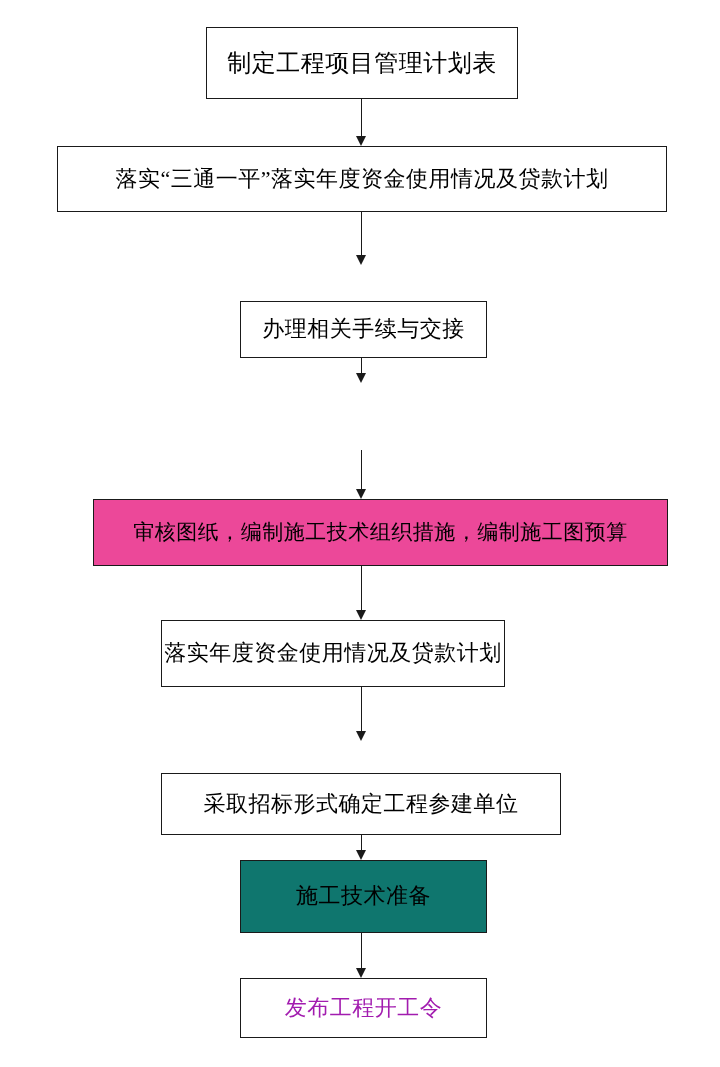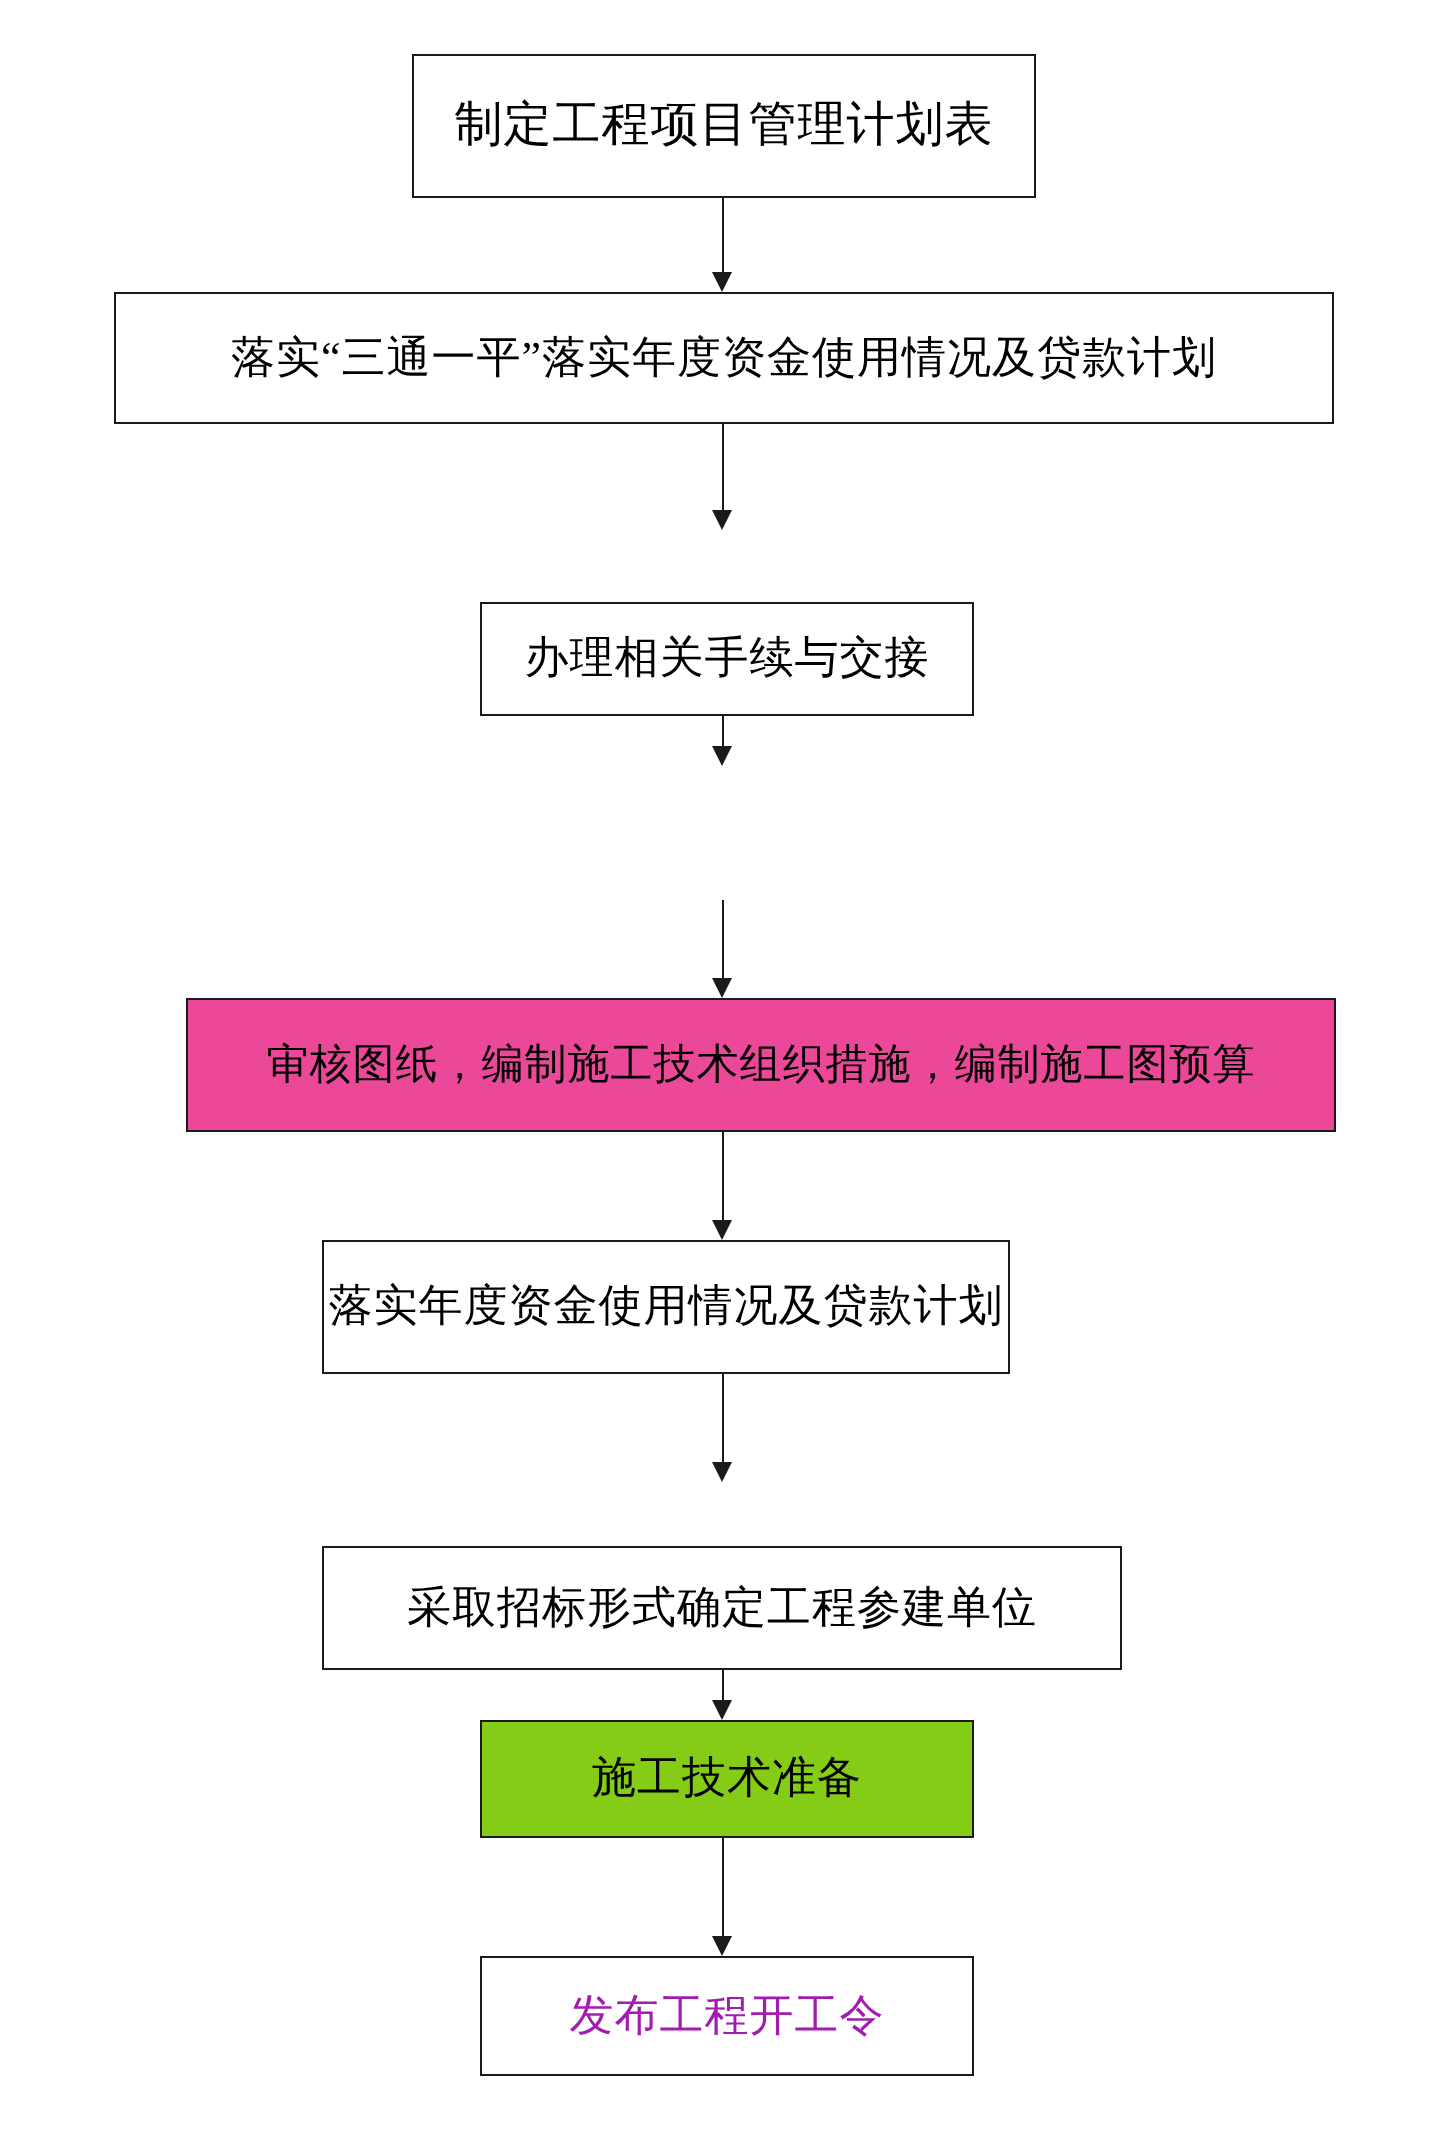--- a/index.html
+++ b/index.html
@@ -111,20 +111,20 @@
     </div>
     <div class="node" style="left: 72px; top: 499px; width: 575px; height: 67px; font-size: 21px; border-color: rgb(26, 26, 26); background: #ec4899; color: rgb(0, 0, 0); margin-left: 21px;">
       <span>审核图纸，编制施工技术组织措施，编制施工图预算</span>
     </div>
     <div class="node" style="left: 161px; top: 620px; width: 344px; height: 67px; font-size: 22px; border-color: rgb(26, 26, 26); background: rgb(255, 255, 255); color: rgb(0, 0, 0);">
       <span>落实年度资金使用情况及贷款计划</span>
     </div>
     <div class="node" style="left: 161px; top: 741px; width: 400px; height: 62px; font-size: 22px; border-color: rgb(26, 26, 26); background: rgb(255, 255, 255); color: rgb(0, 0, 0); margin-top: 32px;">
       <span>采取招标形式确定工程参建单位</span>
     </div>
-    <div class="node" style="left: 240px; top: 860px; width: 247px; height: 59px; font-size: 22px; border-color: rgb(26, 26, 26); background: #84cc16; color: rgb(0, 0, 0);">
+    <div class="node" style="left: 240px; top: 860px; width: 247px; height: 73px; font-size: 22px; border-color: rgb(26, 26, 26); background: #0f766e; color: rgb(0, 0, 0);">
       <span>施工技术准备</span>
     </div>
     <div class="node" style="left: 240px; top: 978px; width: 247px; height: 60px; font-size: 22px; border-color: rgb(26, 26, 26); background: rgb(255, 255, 255); color: #a21caf;">
       <span>发布工程开工令</span>
     </div>
   </div>
 <div class="watermark"></div>
 
 </body></html>

